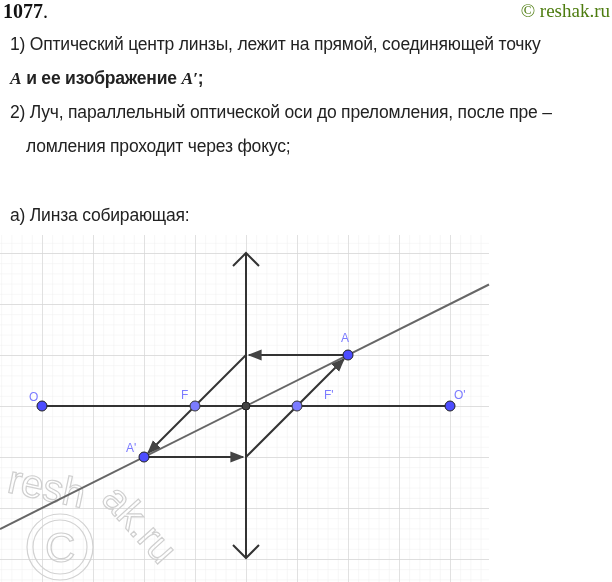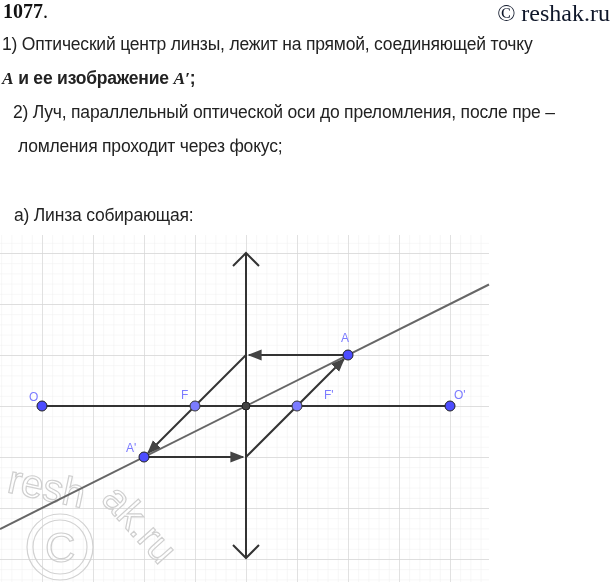--- a/index.html
+++ b/index.html
@@ -1,36 +1,36 @@
 <!DOCTYPE html>
 <html><head>
   <meta charset="utf-8">
   <style>
     html, body { margin: 0; padding: 0; background: #ffffff; }
     body { width: 612px; height: 582px; position: relative; overflow: hidden; font-family: "Liberation Sans", sans-serif; color: #1a1a1a; }
-    .txt { position: absolute; font-family: "Liberation Sans", sans-serif; font-size: 17.5px; white-space: nowrap; letter-spacing: -0.2px; color: #222; transform-origin: left top; }
+    .txt { position: absolute; font-family: "Liberation Sans", sans-serif; font-size: 17.5px; white-space: nowrap; letter-spacing: -0.2px; color: #222; transform-origin: left top; margin-left: 8px; }
     .num { position: absolute; left: 3px; top: 0px; font-family: "Liberation Serif", serif; font-weight: bold; font-size: 20px; color: #111; }
     .num .dot { font-weight: normal; }
-    .copy { position: absolute; right: 2px; top: 0px; font-family: "Liberation Serif", serif; font-size: 24px; color: #0f172a; }
+    .copy { position: absolute; right: 2px; top: 0px; font-family: "Liberation Serif", serif; font-size: 19px; color: #4d7c0f; }
     .it { font-style: italic; font-family: "Liberation Serif", serif; }
     svg.fig { position: absolute; left: 0; top: 235px; }
     .plabel { font-family: "Liberation Sans", sans-serif; font-size: 12px; fill: #7b7bff; }
     .wm { font-family: "Liberation Sans", sans-serif; font-size: 40px; fill: none; stroke: #cfcfcf; stroke-width: 1.2; }
   </style>
 </head>
 <body>
 
 <div class="num"><span>1077</span><span class="dot">.</span></div>
 <div class="copy">© reshak.ru</div>
 
 <div class="txt" style="left:2px; top:34px;">1) Оптический центр линзы, лежит на прямой, соединяющей точку</div>
 <div class="txt" style="left:2px; top:68px;font-weight:bold;"><span class="it">A</span><span> и ее изображение </span><span class="it">A′</span><span>;</span></div>
-<div class="txt" style="left:13px; top:102px;text-align:center;">2) Луч, параллельный оптической оси до преломления, после пре –</div>
+<div class="txt" style="left:2px; top:102px;text-align:center;">2) Луч, параллельный оптической оси до преломления, после пре –</div>
 <div class="txt" style="left:18px; top:136px;">ломления проходит через фокус;</div>
-<div class="txt" style="left:14px; top:205px;">а) Линза собирающая:</div>
+<div class="txt" style="left:2px; top:205px;">а) Линза собирающая:</div>
 
 <svg class="fig" width="612" height="347" viewBox="0 235 612 347">
   <defs>
     <pattern id="minor" x="42" y="253" width="10.2" height="10.2" patternUnits="userSpaceOnUse">
       <path d="M0 0 H10.2 M0 0 V10.2" stroke="#efefef" stroke-width="1" fill="none"></path>
     </pattern>
     <pattern id="major" x="42" y="253" width="51" height="51" patternUnits="userSpaceOnUse">
       <path d="M0 0 H51 M0 0 V51" stroke="#d6d6d6" stroke-width="1.3" fill="none"></path>
     </pattern>
     <marker id="arr" viewBox="0 0 10 10" refX="9" refY="5" markerWidth="7" markerHeight="7" orient="auto">

